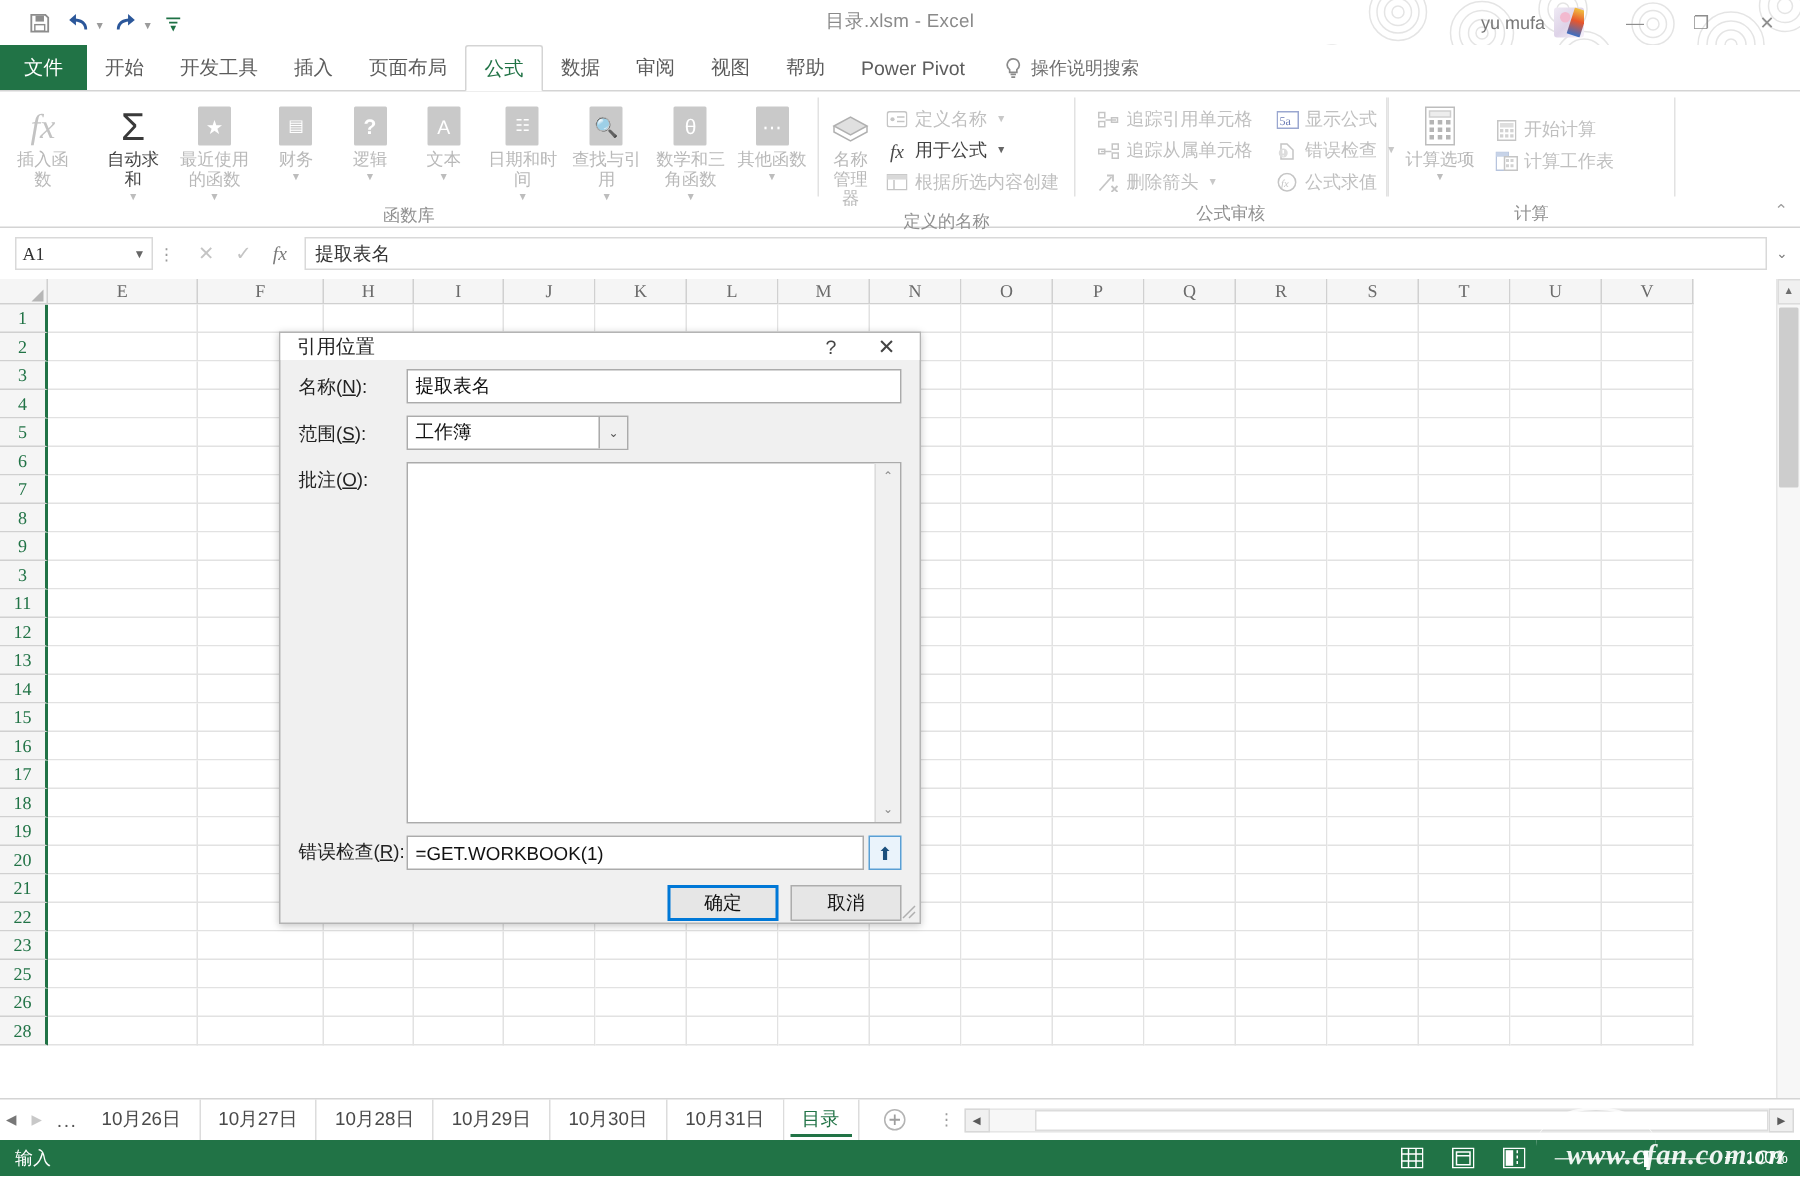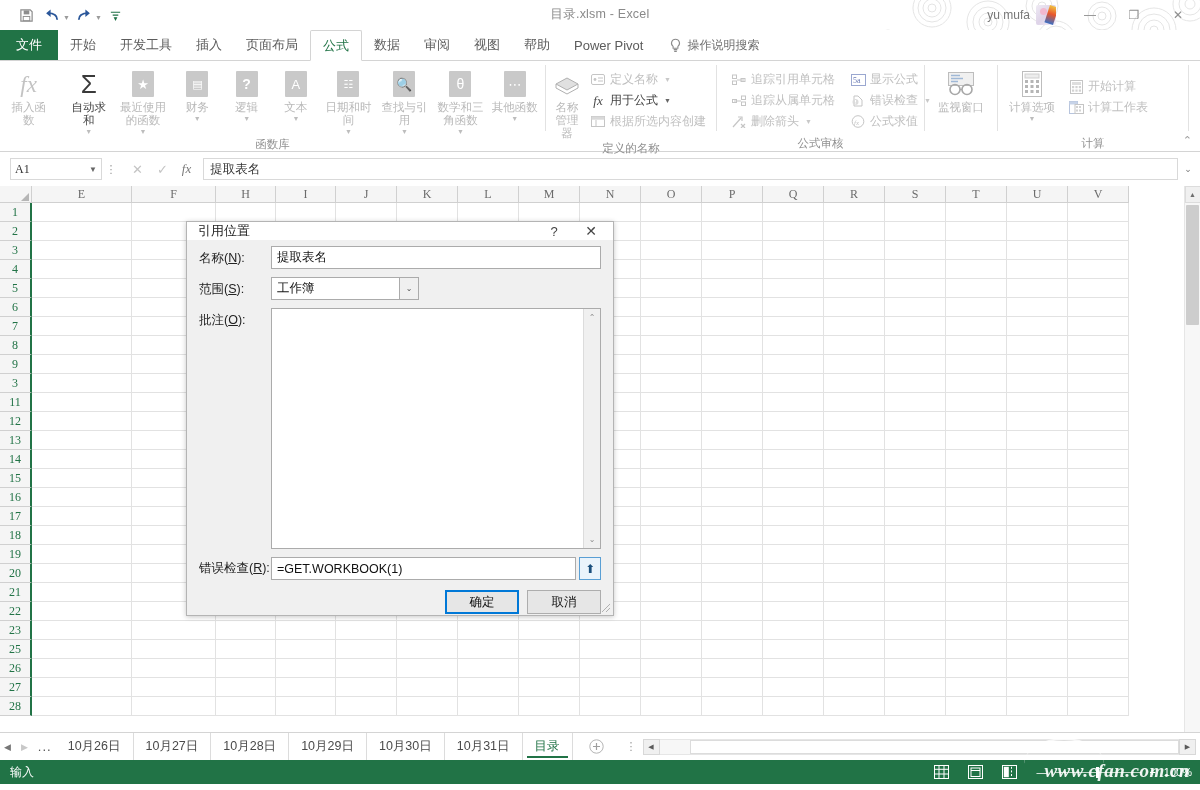--- a/index.html
+++ b/index.html
@@ -580,37 +580,20 @@
                 </svg>
               </span>
             <span>公式求值</span>
           </div>
         </div>
       </div>
       <div class="rgroup-title">公式审核</div>
     </div>
     <div class="rgroup-sep"></div>
 
-    <div class="rgroup" style="width:72px">
-      <div class="rgroup-items">
-        <div class="bigbtn" style="width:66px">
-          <div class="ic">
-            <svg width="34" height="26" viewBox="0 0 34 26">
-                <rect x="4.5" y="1.5" width="25" height="13" fill="#f0f0f0" stroke="#bdbdbd"></rect>
-                <path d="M7 4.5h9M7 7.5h12M7 10.5h7" stroke="#9fb8d6" stroke-width="1.4"></path>
-                <circle cx="11" cy="18.5" r="5" fill="none" stroke="#a8a8a8" stroke-width="1.6"></circle>
-                <circle cx="23" cy="18.5" r="5" fill="none" stroke="#a8a8a8" stroke-width="1.6"></circle>
-                <path d="M16 18.5h2" stroke="#a8a8a8" stroke-width="1.6"></path>
-              </svg>
-          </div>
-          <div class="lbl">监视窗口</div>
-        </div>
-      </div>
-      <div class="rgroup-title"></div>
-    </div>
     <div class="rgroup-sep"></div>
 
     <div class="rgroup" style="width:190px">
       <div class="rgroup-items">
         <div class="bigbtn" style="width:60px">
           <div class="ic">
             <svg width="26" height="28" viewBox="0 0 26 28">
                 <rect x="3.5" y="1.5" width="19" height="25" fill="#fff" stroke="#bdbdbd"></rect>
                 <rect x="6" y="4" width="14" height="4" fill="#ededed" stroke="#cfcfcf"></rect>
                 <g fill="#b5b5b5">
@@ -1206,40 +1189,20 @@
             <div class="cell" style="width: 61px; min-width: 61px;"></div>
             <div class="cell" style="width: 61px; min-width: 61px;"></div>
             <div class="cell" style="width: 61px; min-width: 61px;"></div>
             <div class="cell" style="width: 61px; min-width: 61px;"></div>
             <div class="cell" style="width: 61px; min-width: 61px;"></div>
             <div class="cell" style="width: 61px; min-width: 61px;"></div>
             <div class="cell" style="width: 61px; min-width: 61px;"></div>
             <div class="cell" style="width: 61px; min-width: 61px;"></div>
           </div>
           <div class="gridrow">
-            <div class="rowh sel">27</div>
-            <div class="cell" style="width: 100px; min-width: 100px;"></div>
-            <div class="cell" style="width: 84px; min-width: 84px;"></div>
-            <div class="cell" style="width: 60px; min-width: 60px;"></div>
-            <div class="cell" style="width: 60px; min-width: 60px;"></div>
-            <div class="cell" style="width: 61px; min-width: 61px;"></div>
-            <div class="cell" style="width: 61px; min-width: 61px;"></div>
-            <div class="cell" style="width: 61px; min-width: 61px;"></div>
-            <div class="cell" style="width: 61px; min-width: 61px;"></div>
-            <div class="cell" style="width: 61px; min-width: 61px;"></div>
-            <div class="cell" style="width: 61px; min-width: 61px;"></div>
-            <div class="cell" style="width: 61px; min-width: 61px;"></div>
-            <div class="cell" style="width: 61px; min-width: 61px;"></div>
-            <div class="cell" style="width: 61px; min-width: 61px;"></div>
-            <div class="cell" style="width: 61px; min-width: 61px;"></div>
-            <div class="cell" style="width: 61px; min-width: 61px;"></div>
-            <div class="cell" style="width: 61px; min-width: 61px;"></div>
-            <div class="cell" style="width: 61px; min-width: 61px;"></div>
-          </div>
-          <div class="gridrow">
             <div class="rowh sel">28</div>
             <div class="cell" style="width: 100px; min-width: 100px;"></div>
             <div class="cell" style="width: 84px; min-width: 84px;"></div>
             <div class="cell" style="width: 60px; min-width: 60px;"></div>
             <div class="cell" style="width: 60px; min-width: 60px;"></div>
             <div class="cell" style="width: 61px; min-width: 61px;"></div>
             <div class="cell" style="width: 61px; min-width: 61px;"></div>
             <div class="cell" style="width: 61px; min-width: 61px;"></div>
             <div class="cell" style="width: 61px; min-width: 61px;"></div>
             <div class="cell" style="width: 61px; min-width: 61px;"></div>

